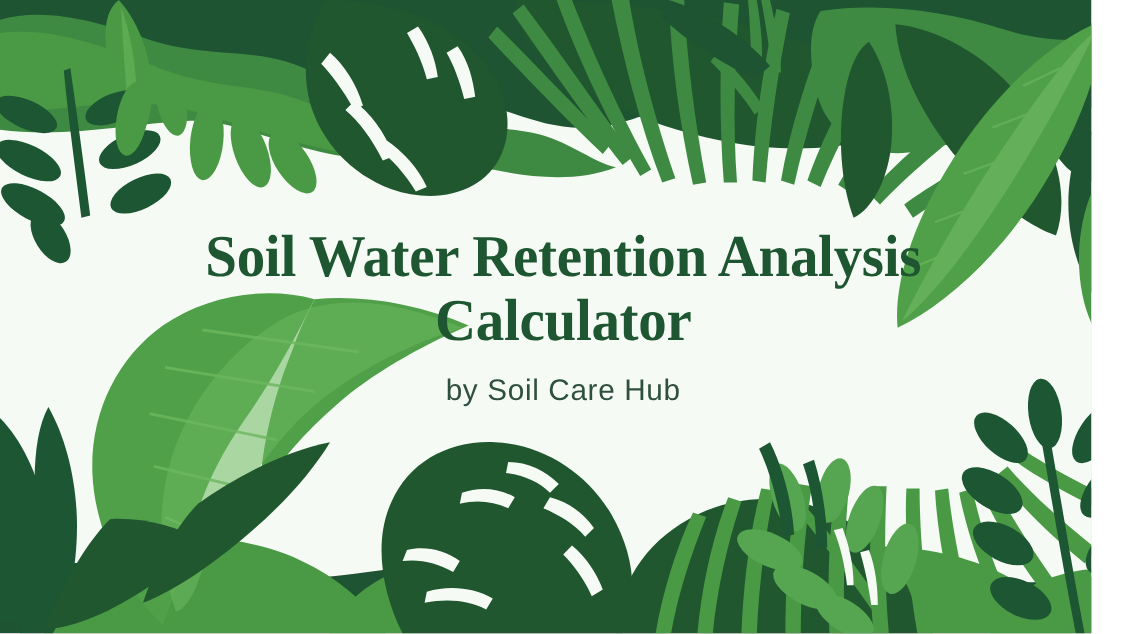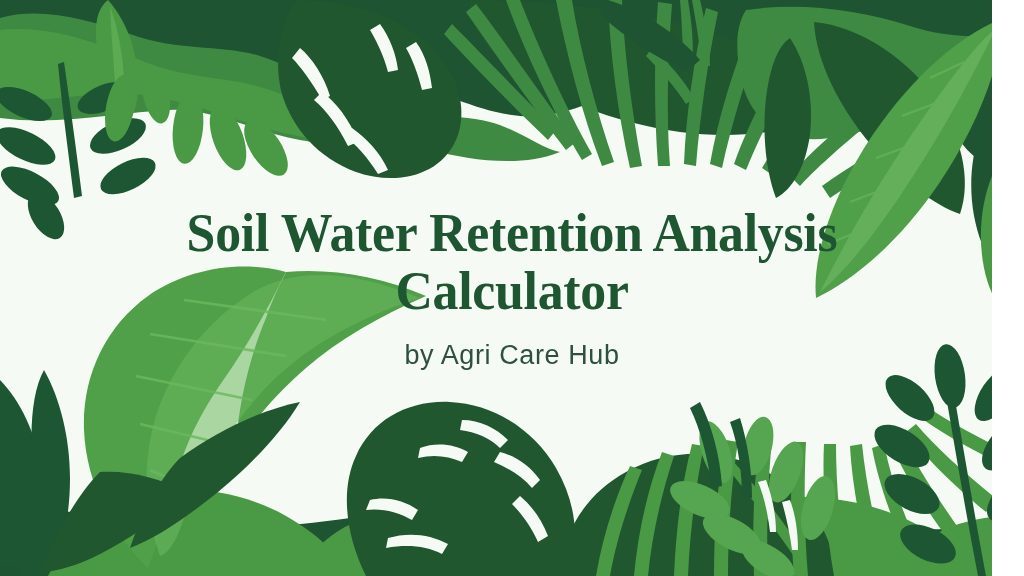--- a/index.html
+++ b/index.html
@@ -286,16 +286,16 @@
         <path d="M766,480 C772,496 776,514 776,532 L770,532 C768,514 764,496 758,482 Z"></path>
         <path d="M790,500 C796,516 798,534 798,550 L792,550 C790,534 786,516 782,502 Z"></path>
       </g>
 
       <path fill="#1d5632" d="M0,492 C14,498 28,512 38,530 L30,540 C20,524 10,512 0,506 Z"></path>
     </g>
   </svg>
 
   <div id="center-block">
     <h1 id="title">Soil Water Retention Analysis Calculator</h1>
-    <p id="subtitle">by Agri Care Hub</p>
+    <p id="subtitle">by Soil Care Hub</p>
   </div>
 
 </div>
 
 </body></html>

